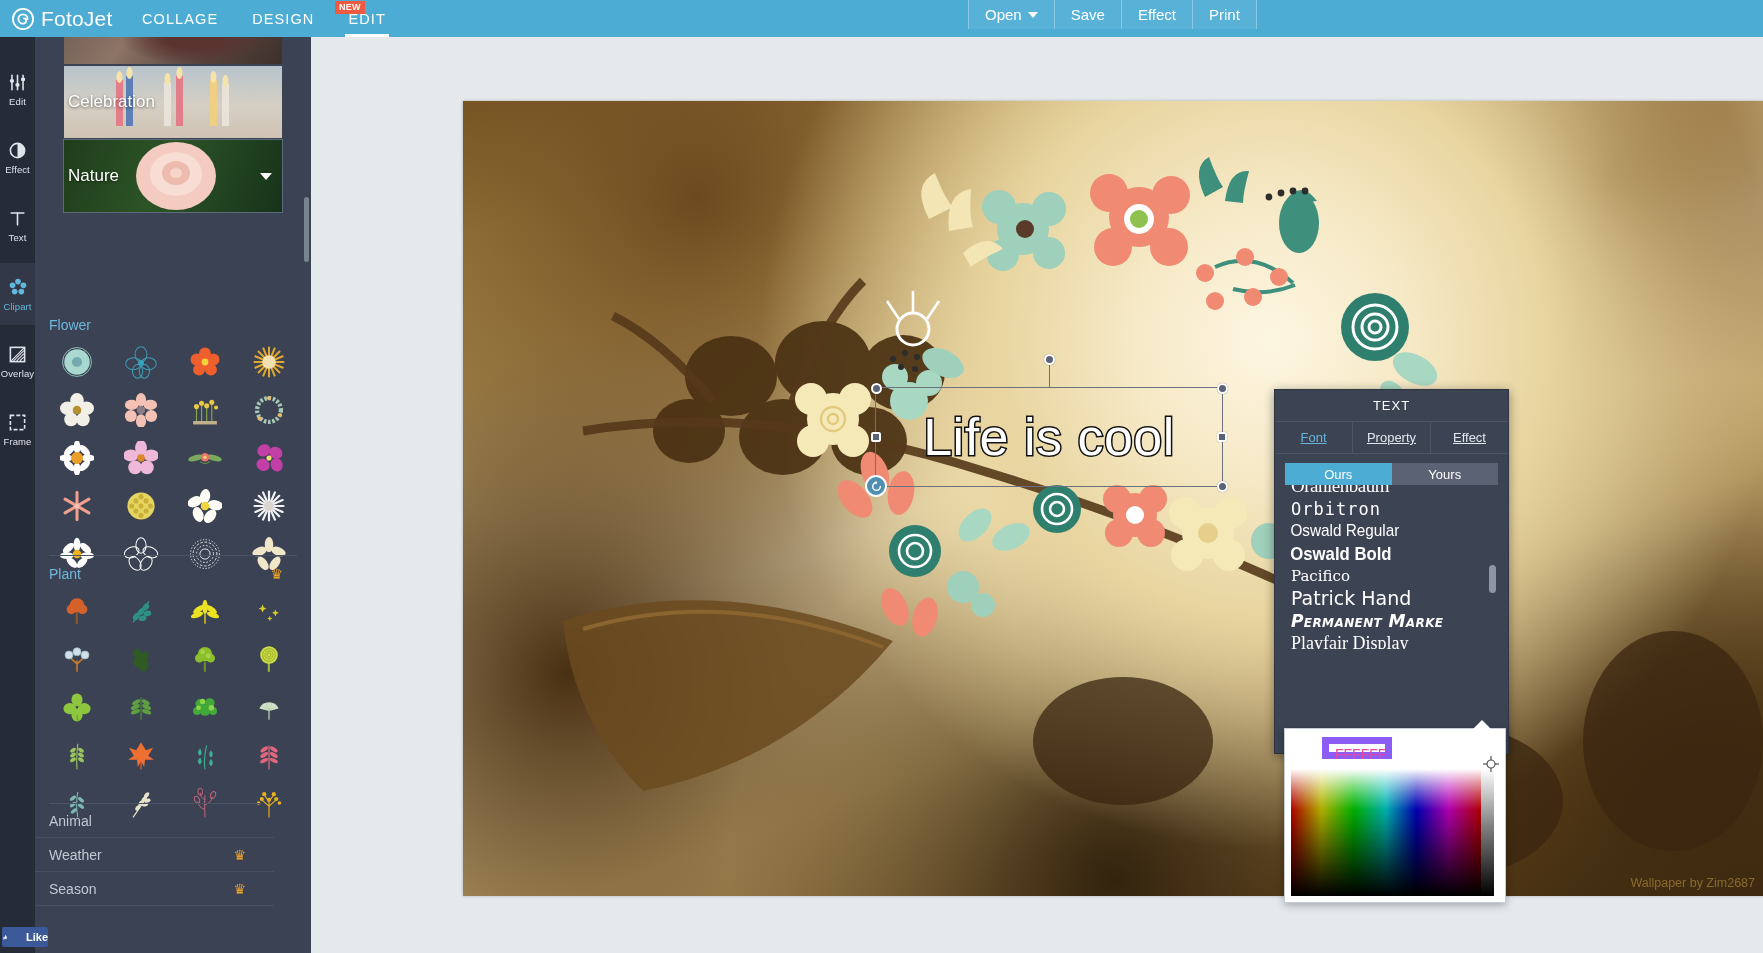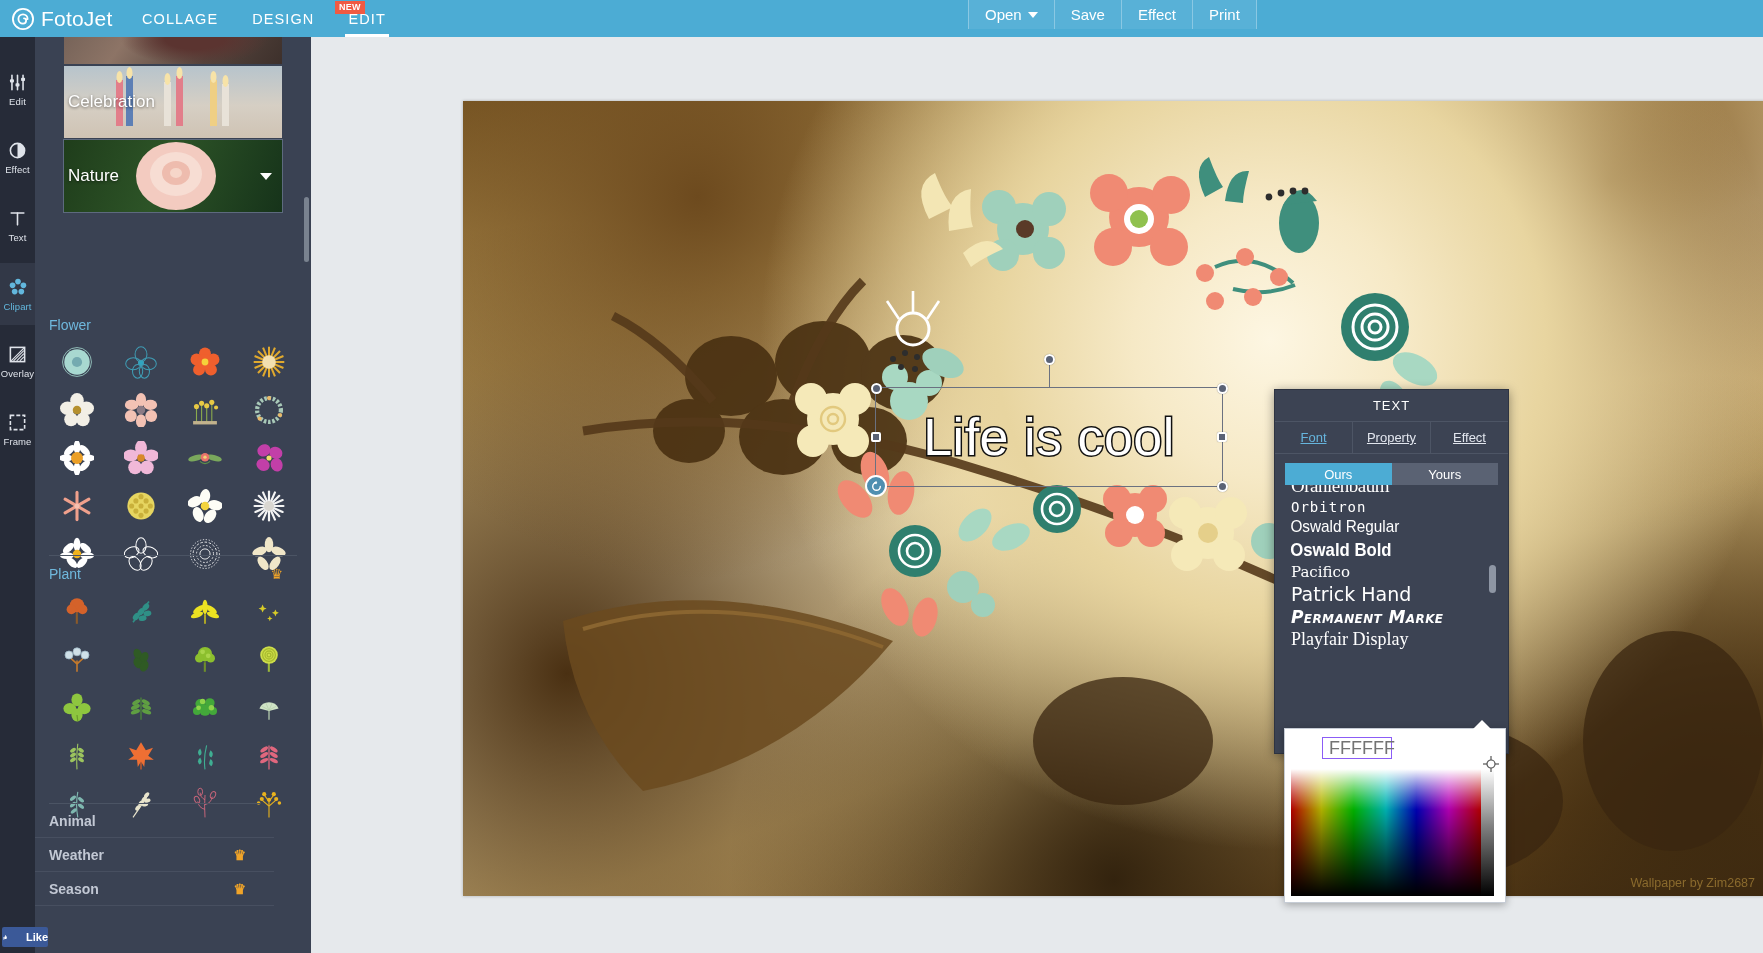--- a/index.html
+++ b/index.html
@@ -232,22 +232,22 @@
     background: #fff; border: 1px solid #c6ccd5;
     box-shadow: 0 2px 8px rgba(0,0,0,.3); z-index: 80;
   }
   .cp-arrow {
     position: absolute; right: 14px; top: -9px; width: 0; height: 0;
     border-left: 9px solid transparent; border-right: 9px solid transparent;
     border-bottom: 9px solid #fff;
   }
   .cp-hex {
     position: absolute; left: 37px; top: 8px; width: 70px; height: 22px;
-    border: 1px solid #8b5cf6; background: #fff; color: #737373;
-    font-size: 18px; padding-left: 6px; line-height: 20px;
+    border: 7px solid #8b5cf6; background: #fff; color: #ec4899;
+    font-size: 14px; padding-left: 6px; line-height: 20px;
   }
   .cp-grad {
     position: absolute; left: 6px; top: 40px; width: 190px; height: 127px;
     background:
       linear-gradient(to bottom, rgba(0,0,0,0) 0%, rgba(0,0,0,1) 100%),
       linear-gradient(to bottom, rgba(255,255,255,1) 0%, rgba(255,255,255,0) 32%),
       linear-gradient(to right,
         #ff0000 0%, #ffff00 16%, #00ff00 33%, #00ffff 50%,
         #0000ff 66%, #ff00ff 83%, #ff0000 100%);
     cursor: crosshair;
@@ -923,21 +923,21 @@
                 <circle cx="26" cy="9" r="2.6"></circle>
                 <circle cx="20" cy="16" r="2.6"></circle>
                 <circle cx="7" cy="20" r="2.2"></circle>
                 <circle cx="33" cy="20" r="2.2"></circle>
               </g>
             </svg>
           </div>
       </div>
     </div>
 
-    <div style="position:absolute;left:0;top:758px;width:239px;font-weight:bold;">
+    <div style="position:absolute;left:0;top:758px;width:239px;">
       <div class="divider"></div>
       <div class="cat-row">
         <span>Animal</span>
       </div>
       <div class="cat-row">
         <span>Weather</span>
         <span class="crown">♛</span>
       </div>
       <div class="cat-row">
         <span>Season</span>
@@ -1178,21 +1178,21 @@
       <div>Property</div>
       <div>Effect</div>
     </div>
     <div class="tp-subtabs">
       <div class="active">Ours</div>
       <div>Yours</div>
     </div>
     <div class="fontlist">
       <ul>
         <li style="font-family:'Liberation Serif',serif;font-size:19px;margin-top:-11px;letter-spacing:-0.5px">Oranienbaum</li>
-        <li style="font-family:'DejaVu Sans Mono',monospace;font-size:14px;letter-spacing:1px">Orbitron</li>
+        <li style="font-family:'DejaVu Sans Mono',monospace;font-size:17px;letter-spacing:1px">Orbitron</li>
         <li style="font-family:'Liberation Sans',sans-serif;font-size:17px;transform:scaleX(.9);transform-origin:left">Oswald Regular</li>
         <li style="font-family:'Liberation Sans',sans-serif;font-size:19px;font-weight:bold;transform:scaleX(.88);transform-origin:left">Oswald Bold</li>
         <li style="font-family:'DejaVu Serif',serif;font-size:15px;">Pacifico</li>
         <li style="font-family:'DejaVu Sans',sans-serif;font-size:19px">Patrick Hand</li>
         <li style="font-family:'DejaVu Sans',sans-serif;font-size:17px;font-weight:bold;font-style:italic;font-variant:small-caps;letter-spacing:.4px">Permanent Marke</li>
         <li style="font-family:'Liberation Serif',serif;font-size:18px">Playfair Display</li>
       </ul>
       <div class="list-scrollbar"></div>
     </div>
   </div>

